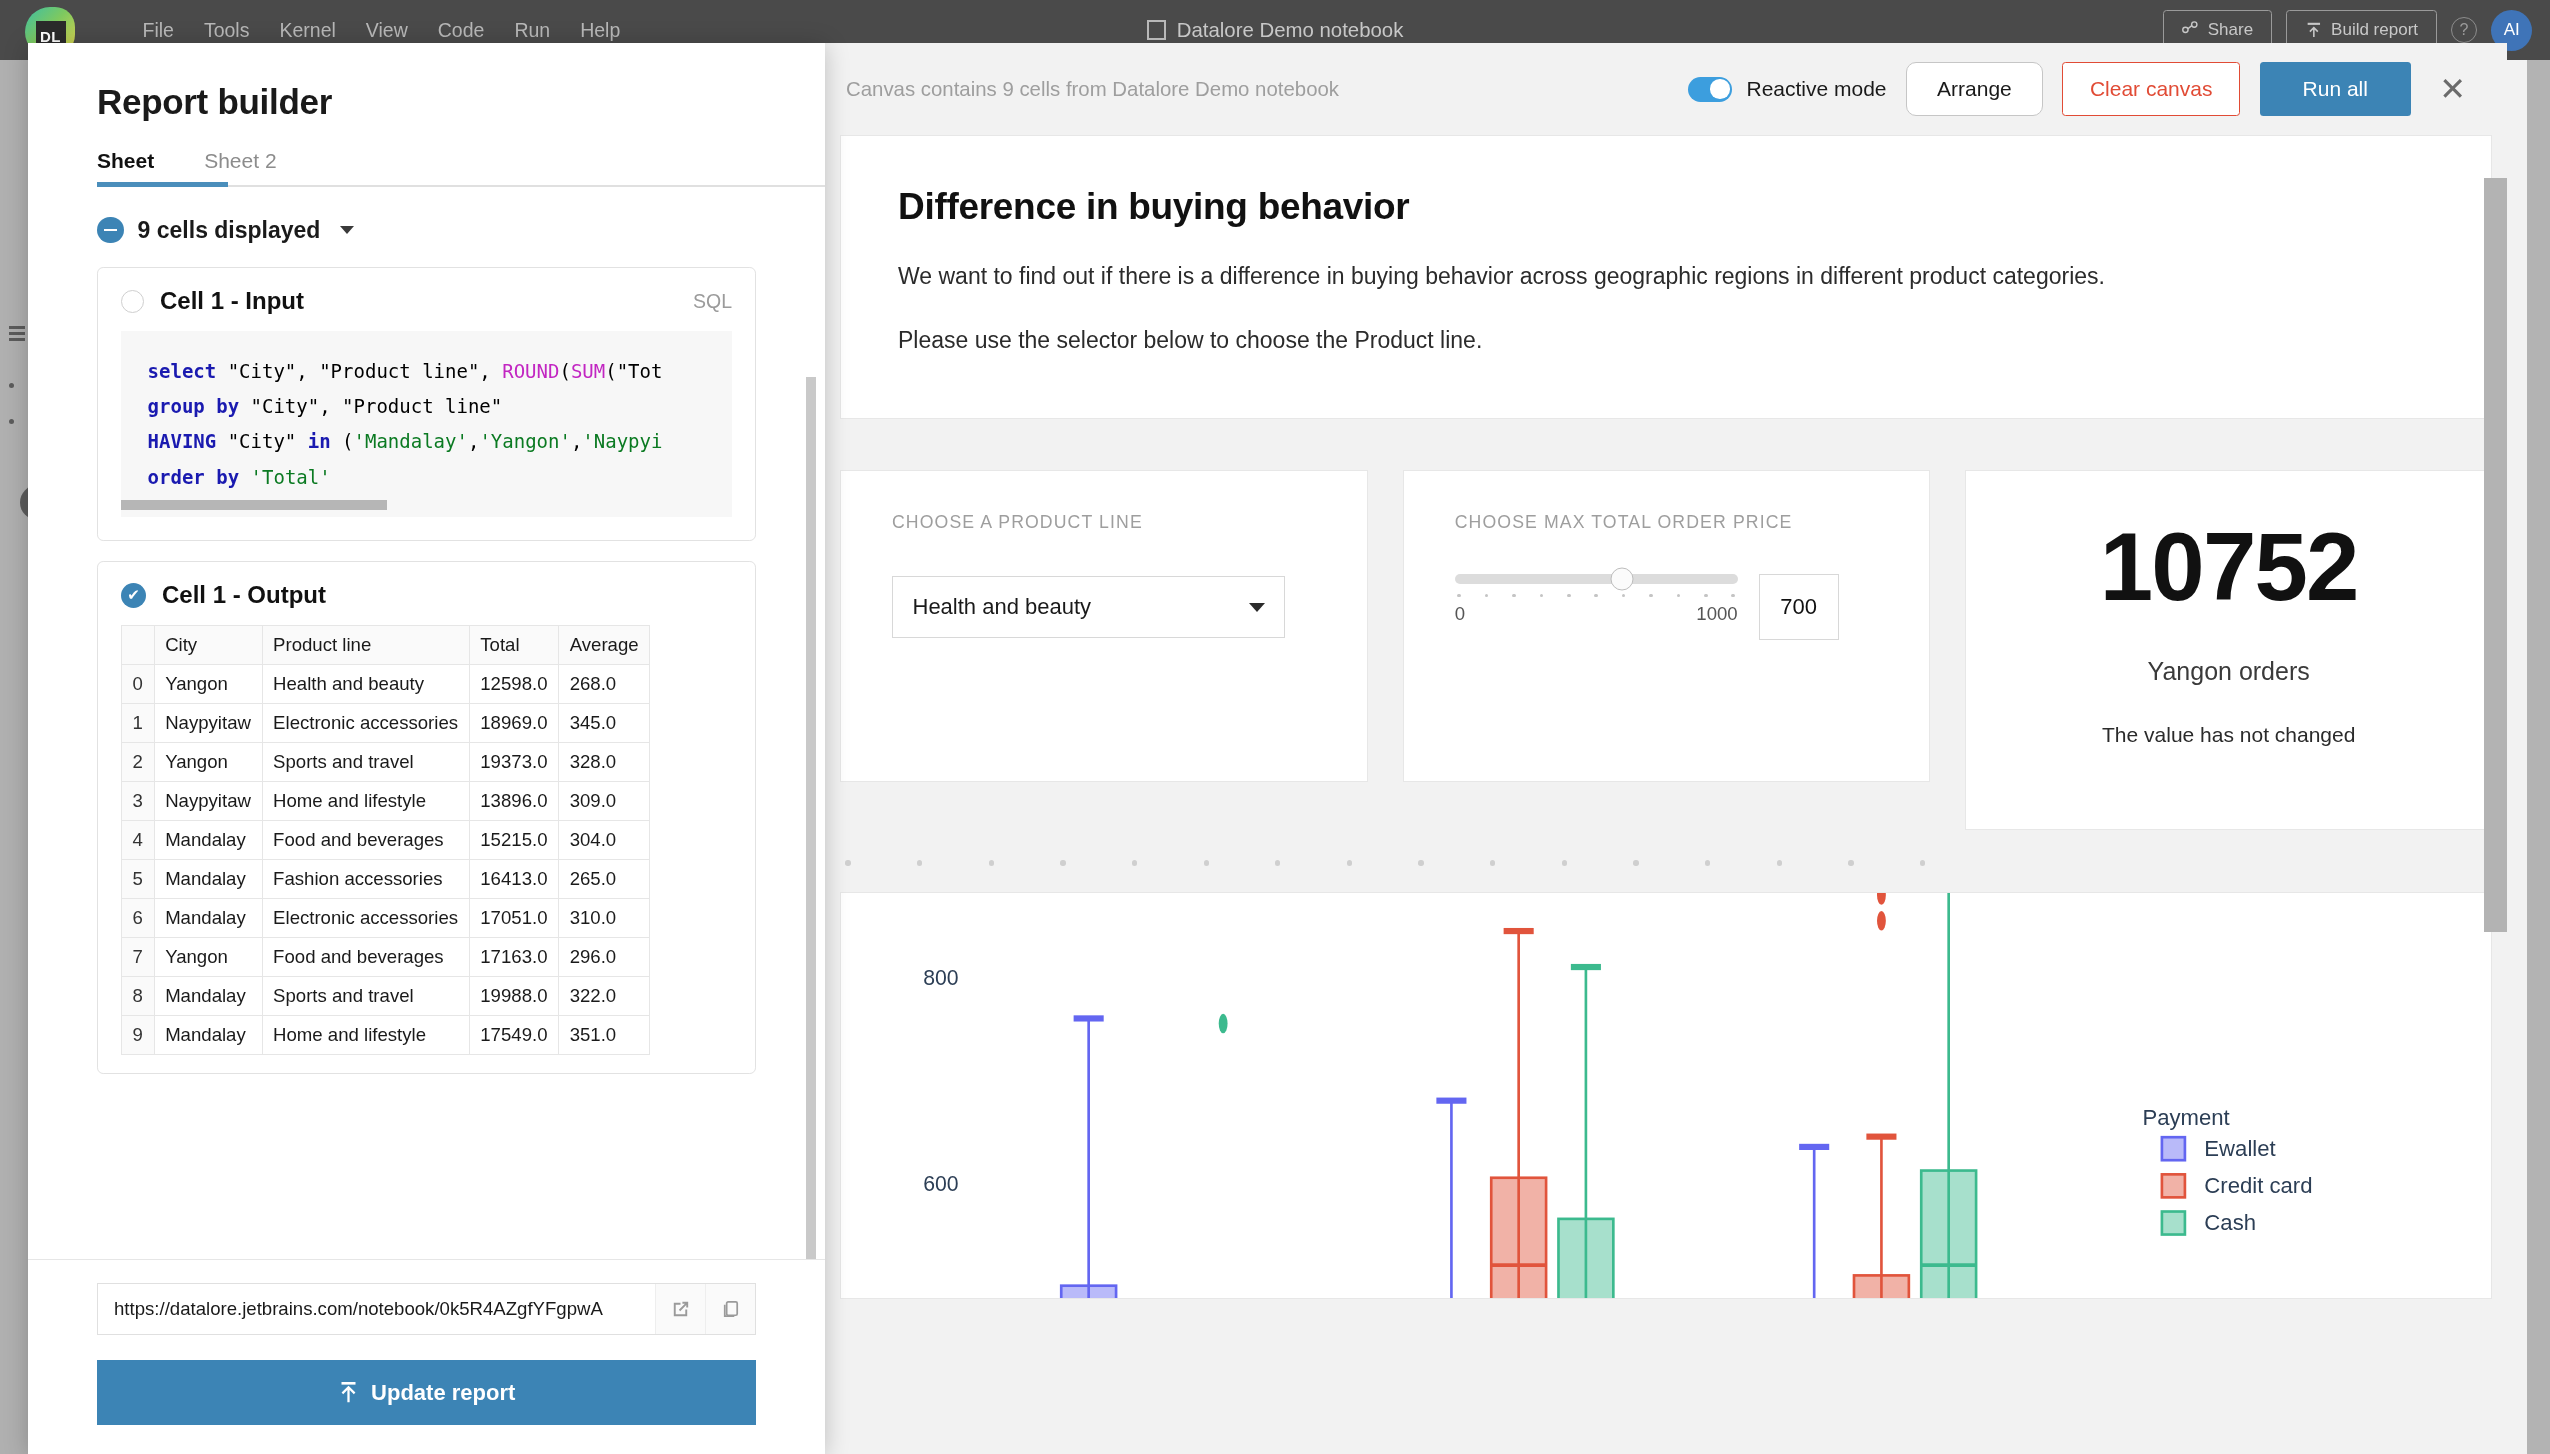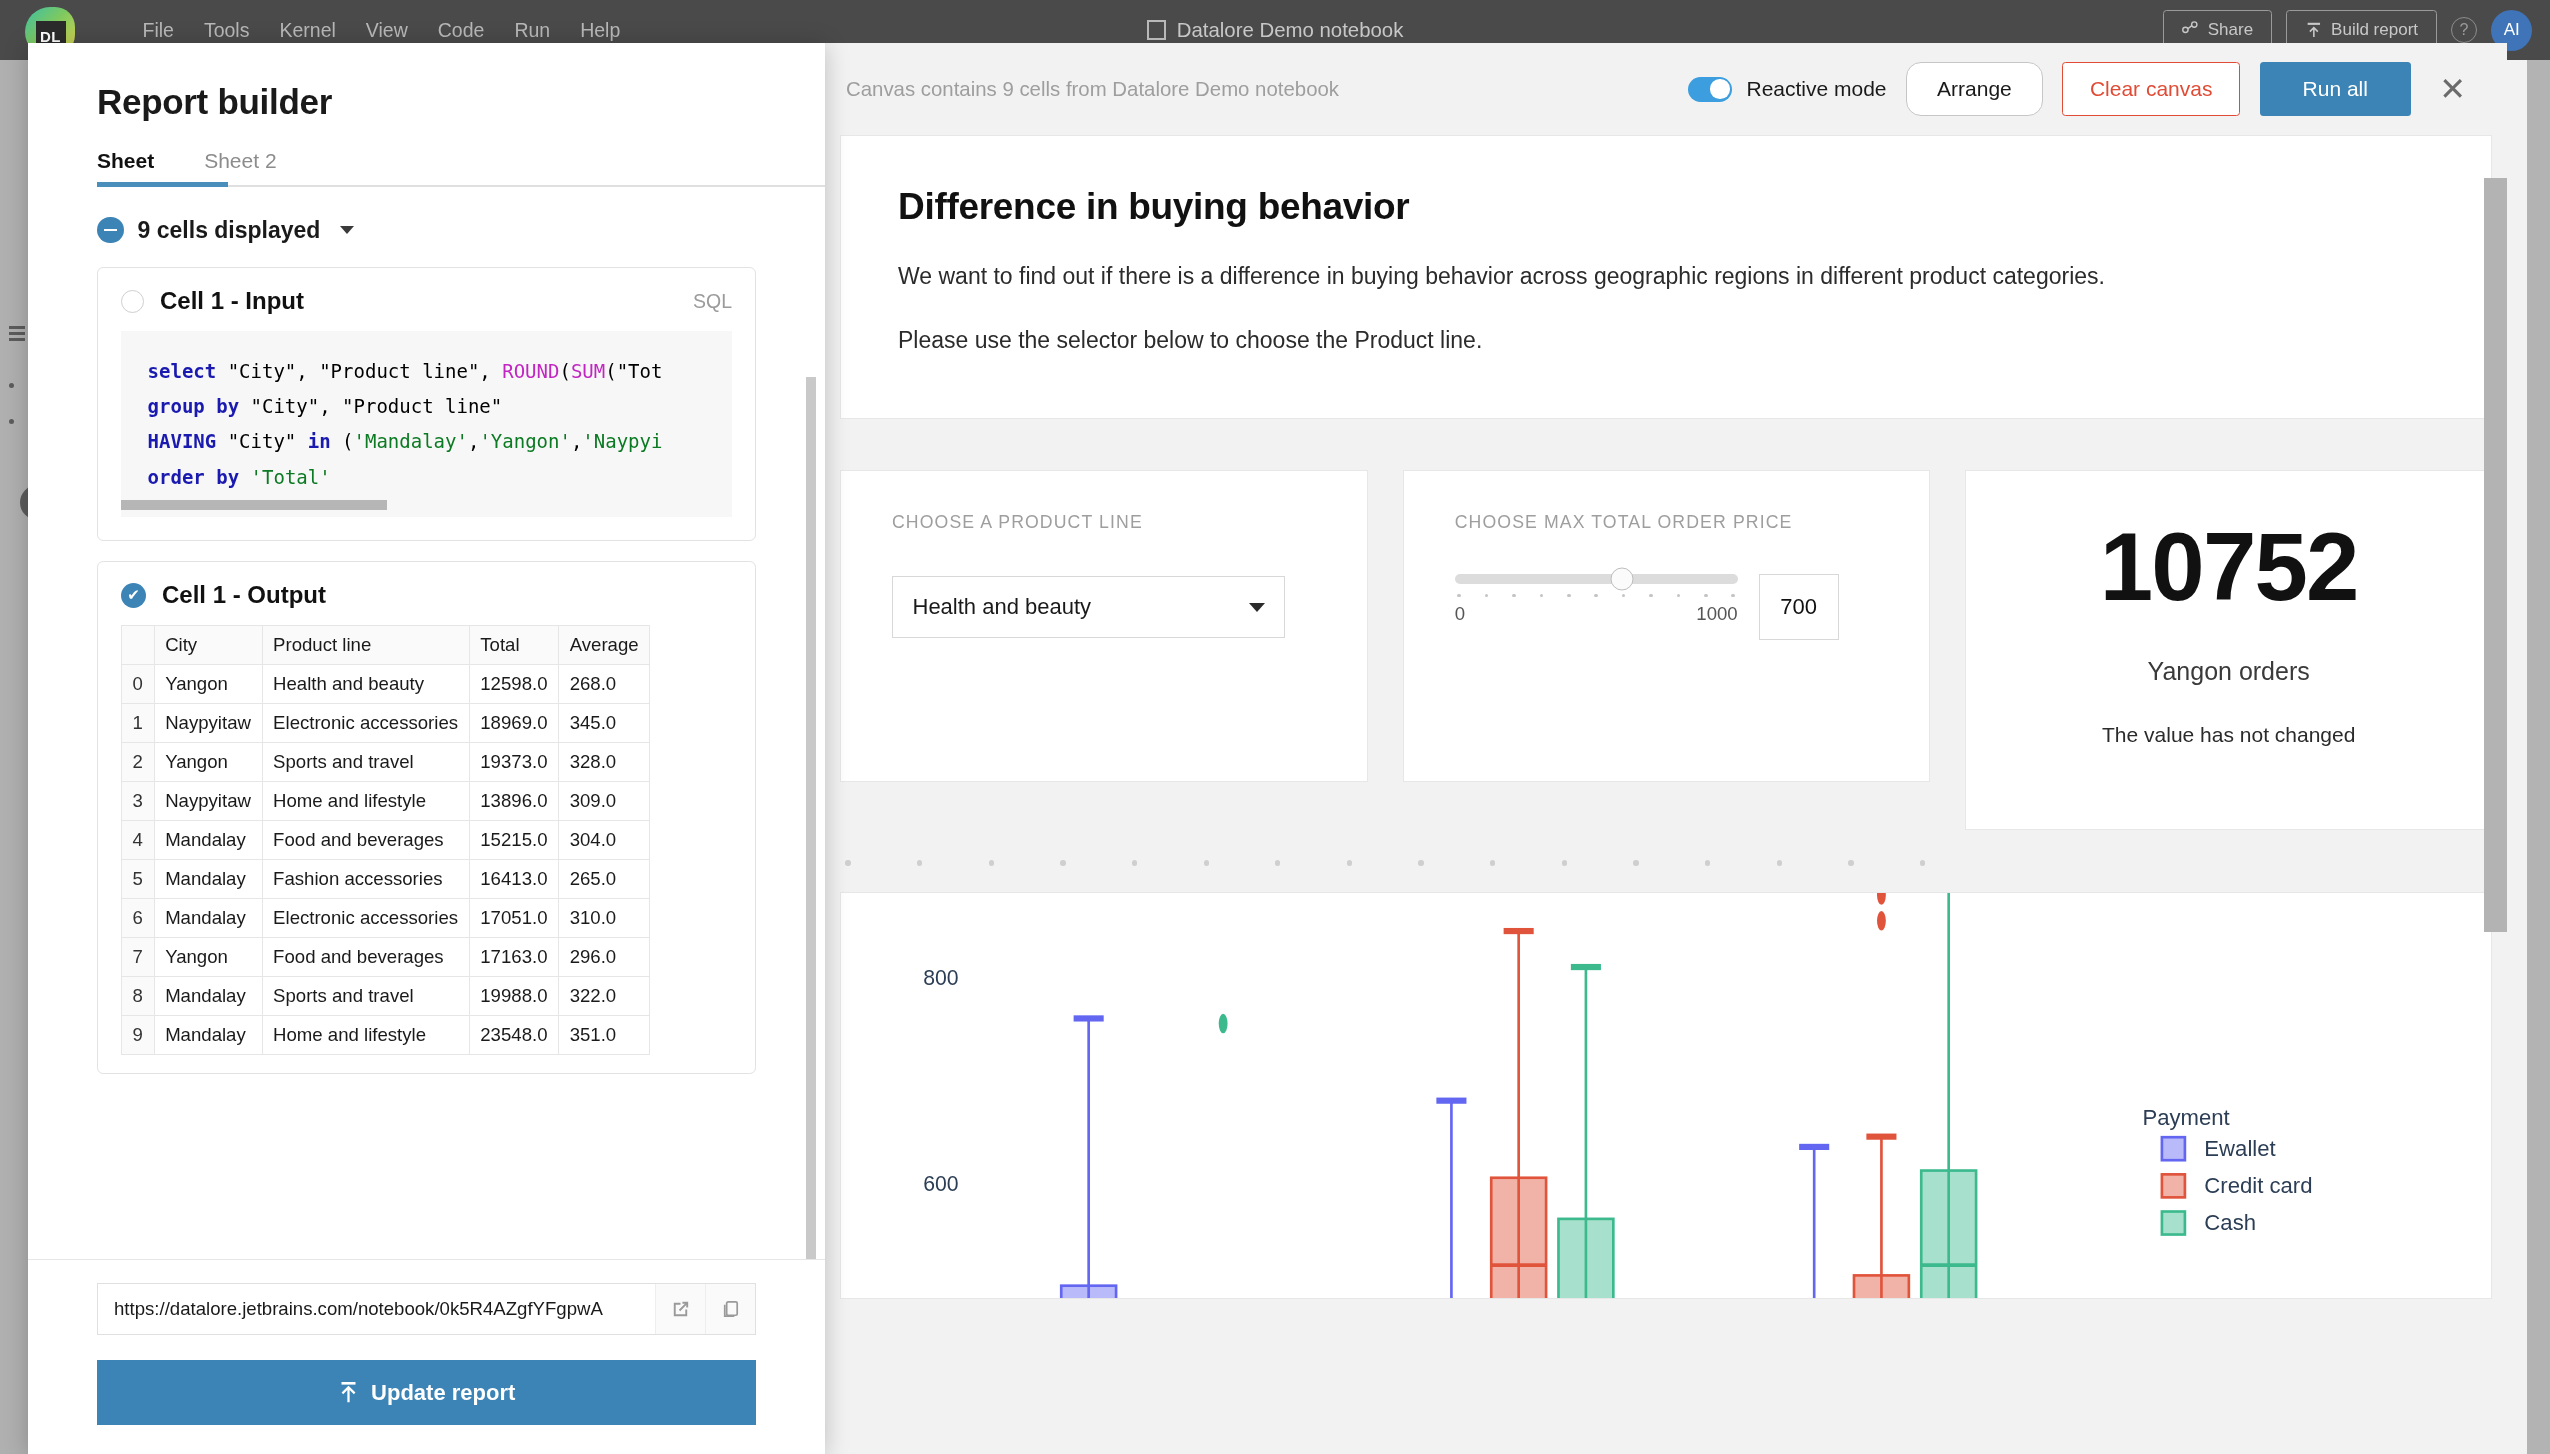--- a/index.html
+++ b/index.html
@@ -161,21 +161,21 @@
   .toggle-wrap { display: flex; align-items: center; gap: 14px; }
   .toggle {
     width: 44px; height: 25px; border-radius: 12.4px; background: #3c9ede; position: relative;
   }
   .toggle i {
     position: absolute; right: 2.7px; top: 2.7px; width: 19.5px; height: 19.5px;
     border-radius: 50%; background: #fff;
   }
   .toggle-label { font-size: 21px; color: #1a1a1a; }
   .btn-outline {
-    border: 0.9px solid #c6c6c6; background: #fff; border-radius: 15px; color: #1a1a1a;
+    border: 0.9px solid #c6c6c6; background: #fff; border-radius: 10px; color: #1a1a1a;
     font-size: 21px; padding: 14px 30px; font-family: "Liberation Sans", sans-serif; cursor: pointer;
   }
   .btn-danger {
     border: 0.9px solid #e14b35; background: #fff; border-radius: 3.5px; color: #e14b35;
     font-size: 21px; padding: 14px 26.6px; font-family: "Liberation Sans", sans-serif; cursor: pointer;
   }
   .btn-run {
     border: none; background: #3c84b5; border-radius: 3.5px; color: #fff;
     font-size: 21px; padding: 15px 43px; font-family: "Liberation Sans", sans-serif; cursor: pointer;
   }
@@ -571,21 +571,21 @@
               <td class="idx">8</td>
               <td>Mandalay</td>
               <td>Sports and travel</td>
               <td>19988.0</td>
               <td>322.0</td>
             </tr>
             <tr>
               <td class="idx">9</td>
               <td>Mandalay</td>
               <td>Home and lifestyle</td>
-              <td>23548.0</td>
+              <td>17549.0</td>
               <td>351.0</td>
             </tr>
           </tbody>
         </table>
     </div>
 
     <div class="rb-vscroll"></div>
   </div>
 
   <div class="rb-foot">

